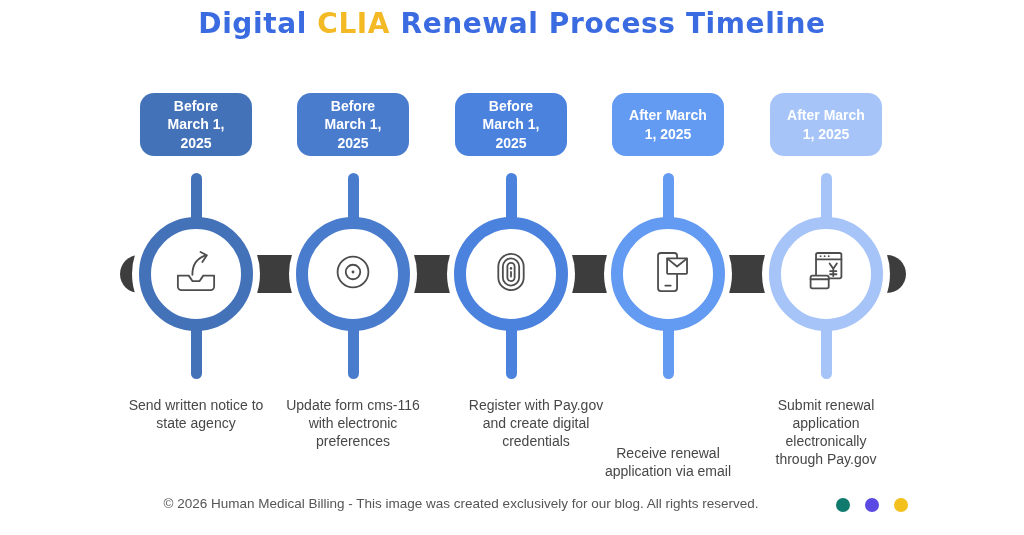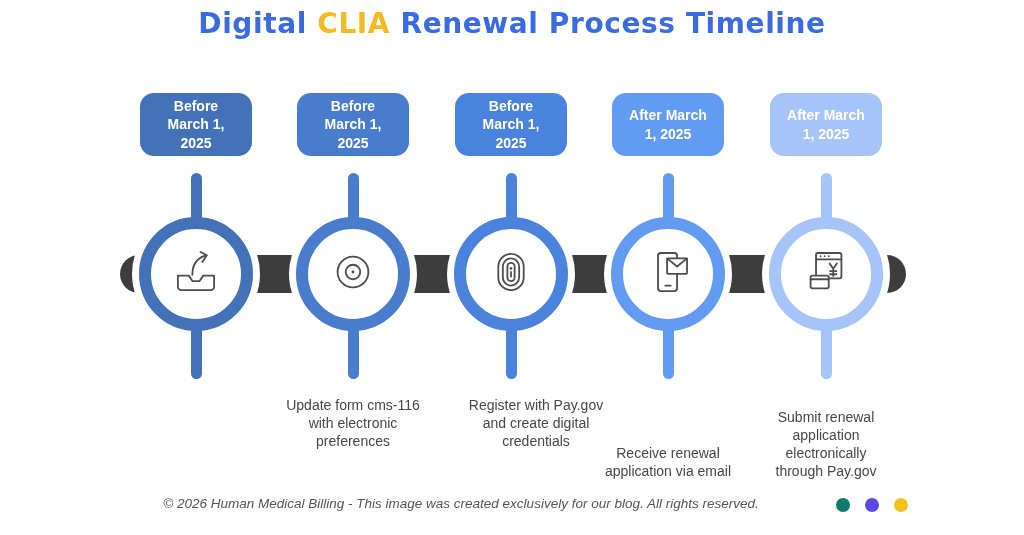--- a/index.html
+++ b/index.html
@@ -39,24 +39,24 @@
   }
   .circle svg { width:58px; height:58px; }
   .desc {
     position:absolute; top:304px; left:50%; transform:translateX(-50%);
     text-align:center; font-size:14px; color:#474747; line-height:1.28;
   }
   .steps .step:nth-child(1) .desc { width:150px; }
   .steps .step:nth-child(2) .desc { width:140px; }
   .steps .step:nth-child(3) .desc { width:142px;margin-left:25px; }
   .steps .step:nth-child(4) .desc { width:160px;margin-top:48px; }
-  .steps .step:nth-child(5) .desc { width:118px;margin-top:12px; }
+  .steps .step:nth-child(5) .desc { width:118px; }
   .footer-text {
     position:absolute; top:496px; left:0; right:114px;
-    text-align:center; font-style:italic; font-size:13.5px; color:#555555;padding-left:12px;
+    text-align:center; font-size:13.5px; color:#555555;padding-left:12px;
   }
   .footer-dot { position:absolute; top:498px; width:14px; height:14px; border-radius:50%; }
   .ico { stroke:#4d4d4d; stroke-width:2; fill:none; stroke-linecap:round; stroke-linejoin:round; }
   .ico .fillw { fill:#ffffff; }
   .ico .dot { fill:#4d4d4d; stroke:none; }
 </style>
 </head>
 <body>
 
 <div class="page">
@@ -75,20 +75,21 @@
     <div class="connector top"></div>
     <div class="halo"></div>
     <div class="connector bottom"></div>
     <div class="circle">
           <span class="icon-slot"><svg class="ico" viewBox="0 0 64 64">
     <path d="M28 35 C28 24 33 17 42 14"></path>
     <polyline points="37,10 44,13.5 39,21"></polyline>
     <path d="M12 36 h12 l4 6 h8 l4 -6 h12 v12 a4 4 0 0 1 -4 4 H16 a4 4 0 0 1 -4 -4 z"></path>
   </svg></span>
         </div>
+    <div class="desc">Send written notice to state agency</div>
   </div>
       <div class="step" style="left: 274px; --accent: #4A7CCE;">
     <div class="badge">
       <span>Before March 1, 2025</span>
     </div>
     <div class="connector top"></div>
     <div class="halo"></div>
     <div class="connector bottom"></div>
     <div class="circle">
           <span class="icon-slot"><svg class="ico" viewBox="0 0 64 64">

